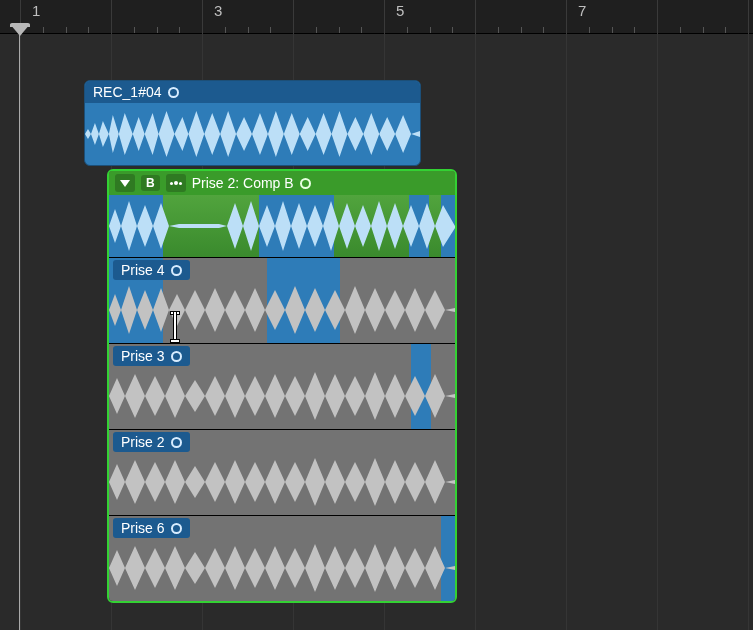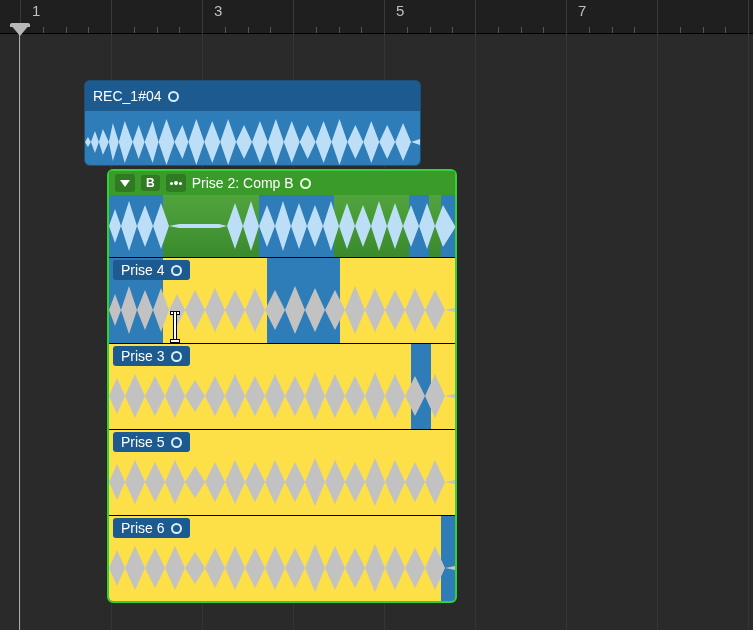--- a/index.html
+++ b/index.html
@@ -100,21 +100,21 @@
     left: 84px; top: 46px;
     width: 337px; height: 86px;
     background: #2e7cb8;
     border: 1px solid #1c4f78;
     z-index: 10;
   }
   .region-header {
     display: flex;
     align-items: center;
     gap: 6px;
-    height: 30px;
+    height: 22px;
     padding: 0 8px;
     font-weight: 500;
     color: #fff;
     font-size: 14px;
   }
   .region-header.blue { background: #1c5a8f; }
   .loop-ring {
     width: 11px; height: 11px;
     border: 2px solid #d7ecff;
     border-radius: 50%;
@@ -196,21 +196,21 @@
   .comp-seg {
     position: absolute;
     top: 0; height: 100%;
     background: #2e7cb8;
   }
 
   
   .take-lane {
     position: relative;
     height: 86px;
-    background: #fde047;
+    background: #737373;
     border-top: 1px solid #000;
     padding-left: 8px;
   }
   .lane-label {
     position: absolute;
     top: 2px; left: 4px;
     display: flex;
     align-items: center;
     gap: 6px;
     background: #1c5a8f;
@@ -391,21 +391,21 @@
       </div>
       <div class="lane-wave">
         <svg class="wave-svg" viewBox="0 0 346 60" preserveAspectRatio="none">
           <polygon class="grey" points="0,30 8,12 16,30 26,8 36,30 46,10 56,30 66,8 76,30 86,14 96,30 106,10 116,30 126,8 136,30 146,10 156,30 166,8 176,30 186,10 196,30 206,6 216,30 226,8 236,30 246,10 256,30 266,6 276,30 286,8 296,30 306,10 316,30 326,8 336,30 346,28 346,32 336,30 326,52 316,30 306,50 296,30 286,52 276,30 266,54 256,30 246,50 236,30 226,52 216,30 206,54 196,30 186,50 176,30 166,52 156,30 146,50 136,30 126,52 116,30 106,50 96,30 86,46 76,30 66,52 56,30 46,50 36,30 26,52 16,30 8,48 0,30"></polygon>
         </svg>
       </div>
     </div>
 
     <div class="take-lane">
       <div class="lane-label">
-        <span>Prise 5</span>
+        <span>Prise 2</span>
         <span class="loop-ring"></span>
       </div>
       <div class="lane-wave">
         <svg class="wave-svg" viewBox="0 0 346 60" preserveAspectRatio="none">
           <polygon class="grey" points="0,30 8,12 16,30 26,8 36,30 46,10 56,30 66,8 76,30 86,14 96,30 106,10 116,30 126,8 136,30 146,10 156,30 166,8 176,30 186,10 196,30 206,6 216,30 226,8 236,30 246,10 256,30 266,6 276,30 286,8 296,30 306,10 316,30 326,8 336,30 346,28 346,32 336,30 326,52 316,30 306,50 296,30 286,52 276,30 266,54 256,30 246,50 236,30 226,52 216,30 206,54 196,30 186,50 176,30 166,52 156,30 146,50 136,30 126,52 116,30 106,50 96,30 86,46 76,30 66,52 56,30 46,50 36,30 26,52 16,30 8,48 0,30"></polygon>
         </svg>
       </div>
     </div>
 
     <div class="take-lane">

